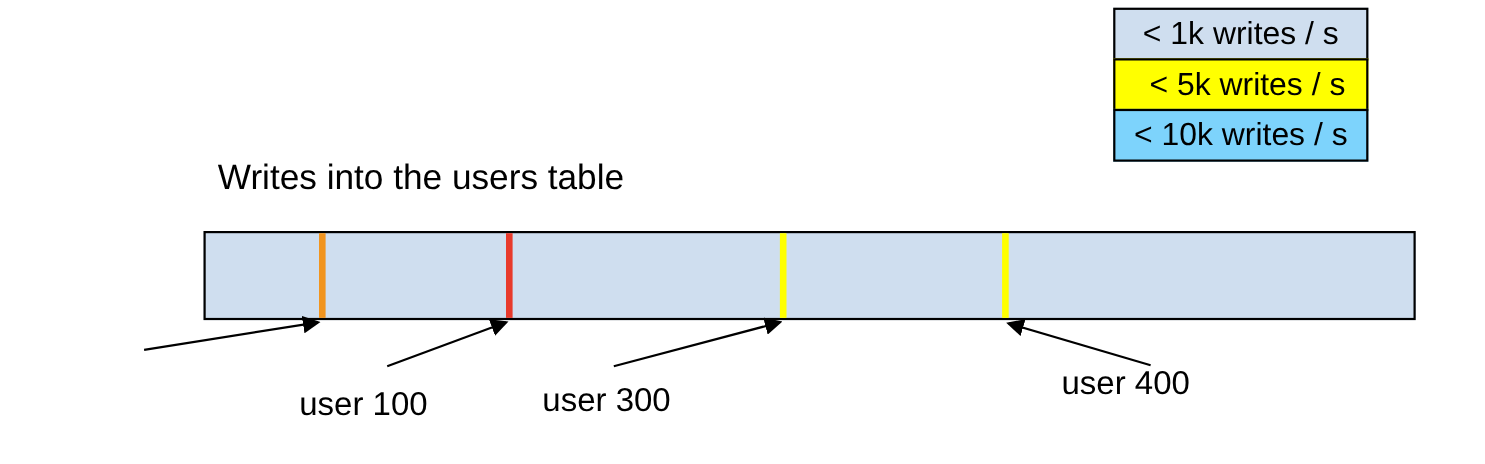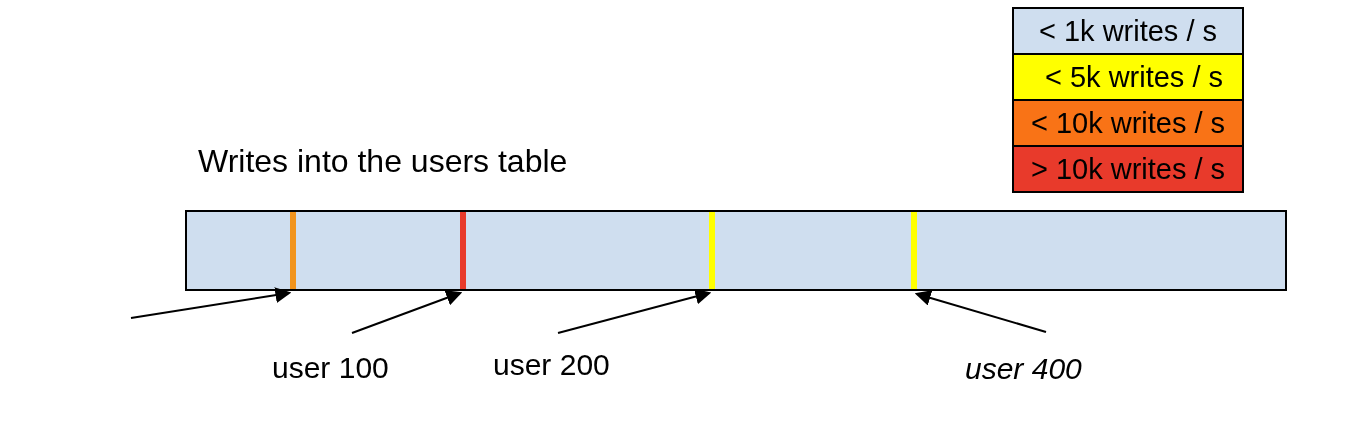--- a/index.html
+++ b/index.html
@@ -87,25 +87,22 @@
 
   <div class="diagram-title">Writes into the users table</div>
 
   <div class="legend">
       <div class="legend-row" style="background: rgb(207, 222, 239);">
         <span>&lt; 1k writes / s</span>
       </div>
       <div class="legend-row" style="background: rgb(255, 255, 0); padding-left: 12px;">
         <span>&lt; 5k writes / s</span>
       </div>
-      <div class="legend-row" style="background: #f97316;">
+      <div class="legend-row" style="background: #7dd3fc;">
         <span>&lt; 10k writes / s</span>
-      </div>
-      <div class="legend-row" style="background: rgb(232, 58, 43);">
-        <span>&gt; 10k writes / s</span>
       </div>
     </div>
 
   <div class="users-table-bar" style="background: rgb(207, 222, 239); border-color: rgb(0, 0, 0);">
       <div class="segment-line" style="left: 103px; background: rgb(241, 148, 30);"></div>
       <div class="segment-line" style="left: 273px; background: rgb(232, 58, 43);"></div>
       <div class="segment-line" style="left: 522px; background: rgb(255, 255, 0);"></div>
       <div class="segment-line" style="left: 724px; background: rgb(255, 255, 0);"></div>
     </div>
 
@@ -115,15 +112,15 @@
         <path d="M 0 0 L 10 5 L 0 10 z" fill="#000000"></path>
       </marker>
     </defs>
   <line class="arrow-line" x1="131" y1="318" x2="289" y2="293" marker-end="url(#arrowhead)"></line>
       <line class="arrow-line" x1="352" y1="333" x2="460" y2="293" marker-end="url(#arrowhead)"></line>
       <line class="arrow-line" x1="558" y1="333" x2="709" y2="293" marker-end="url(#arrowhead)"></line>
       <line class="arrow-line" x1="1046" y1="332" x2="917" y2="294" marker-end="url(#arrowhead)"></line>
     </svg>
 
     <div class="marker-label" style="left: 272px; top: 351px;">user 100</div>
-    <div class="marker-label" style="left: 493px; top: 348px;">user 200</div>
-    <div class="marker-label" style="left: 965px; top: 352px; font-style: italic;">user 400</div>
+    <div class="marker-label" style="left: 493px; top: 348px;">user 300</div>
+    <div class="marker-label" style="left: 965px; top: 332px;">user 400</div>
   </div>
 
 </body></html>

